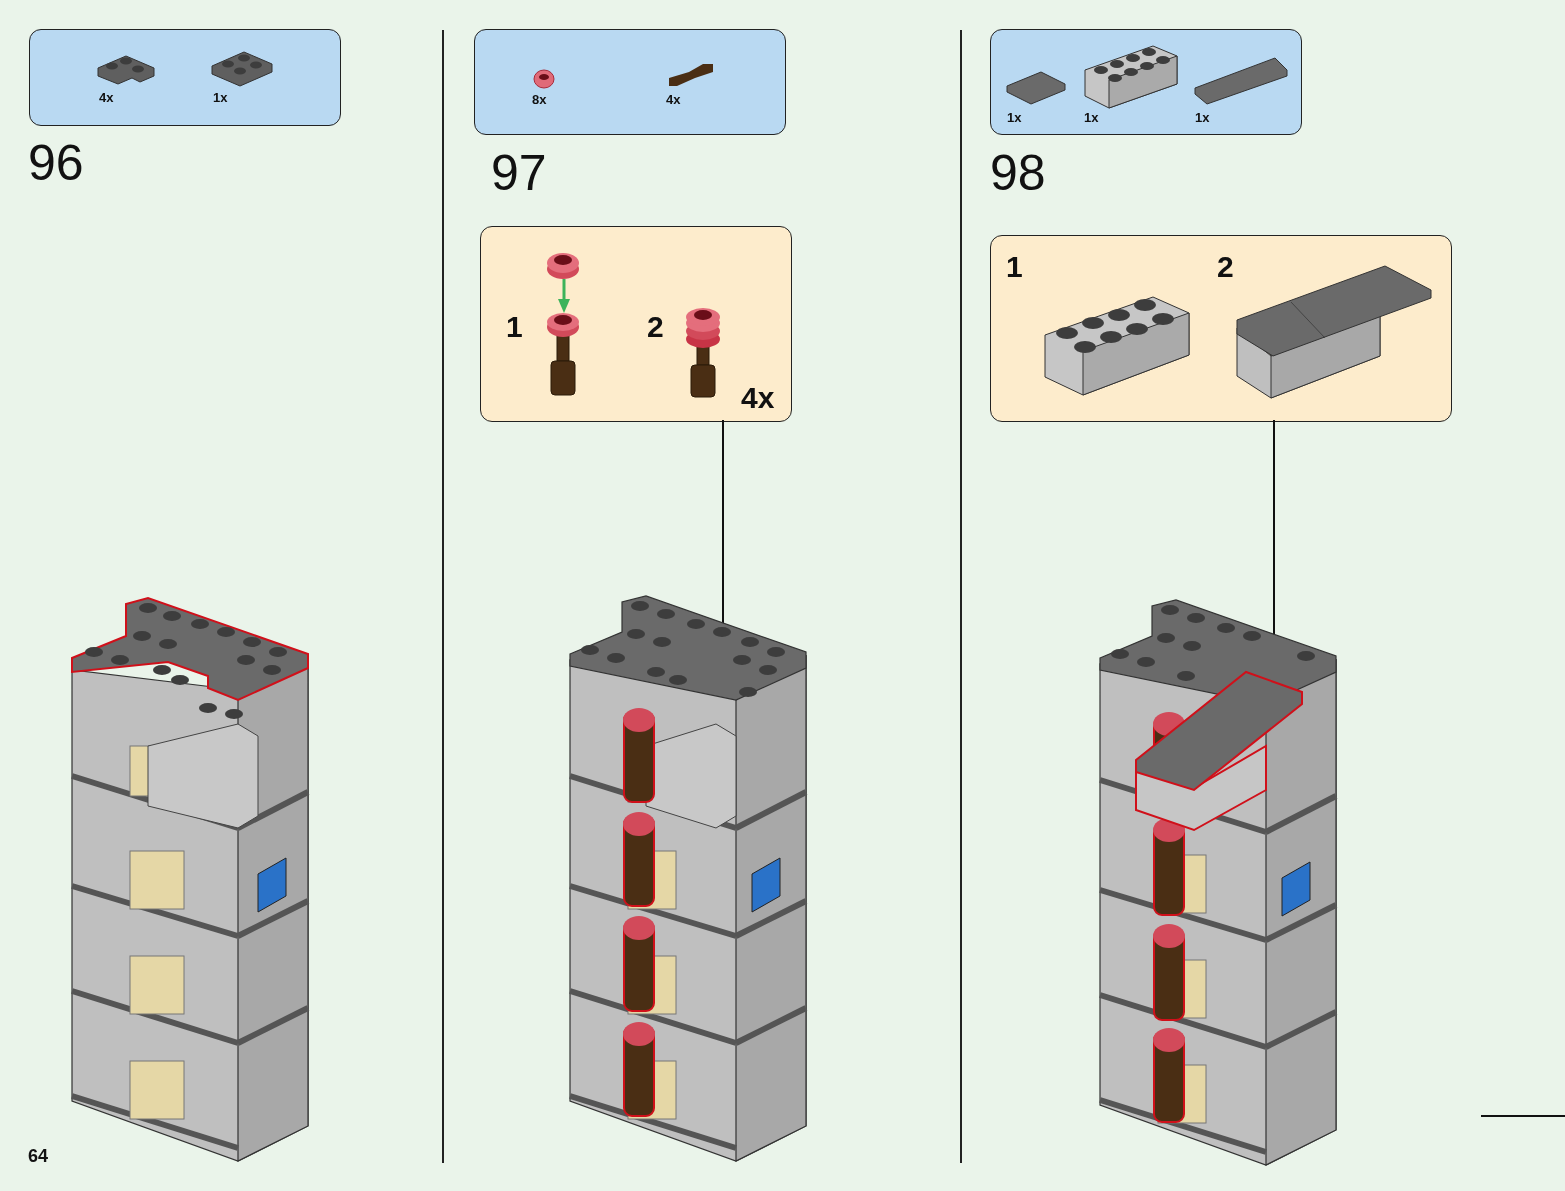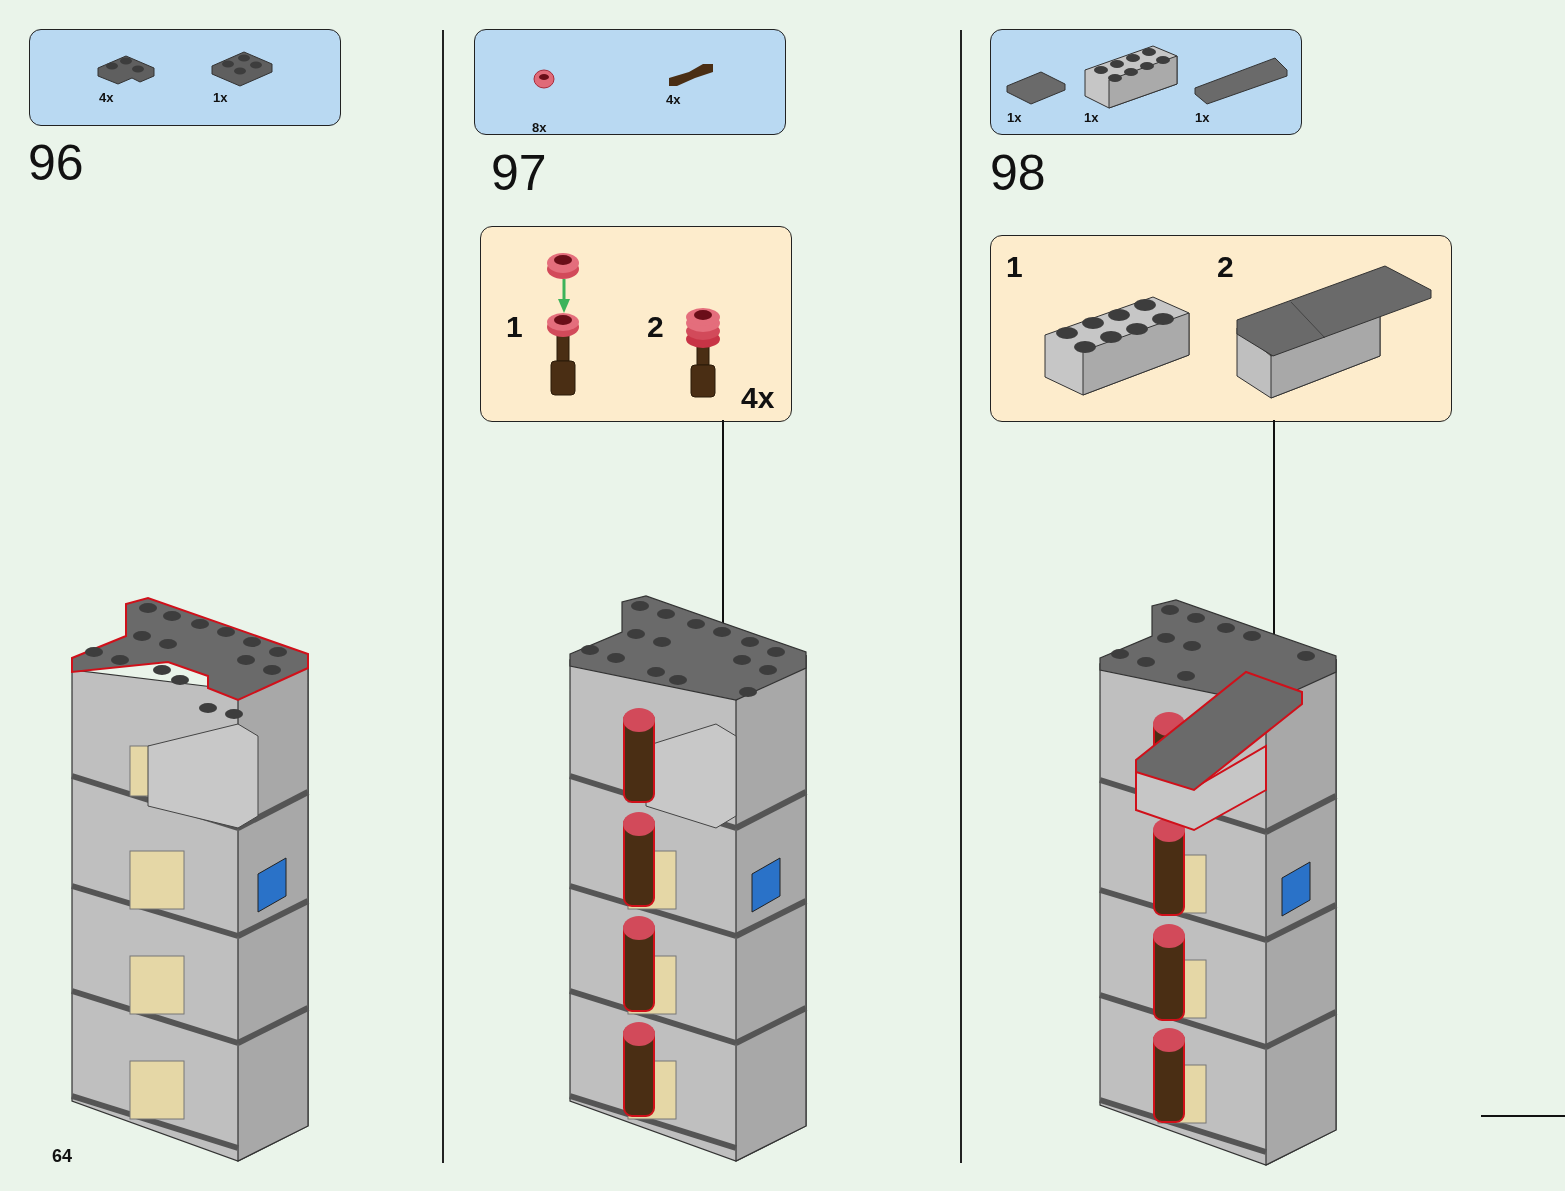--- a/index.html
+++ b/index.html
@@ -86,21 +86,21 @@
   <polygon points="80,150 170,128 190,140 190,220 170,232 80,210" fill="#c8c8c8" stroke="#444" stroke-width="1"></polygon>
 </svg>
 
 <div class="divider" style="left:442px;top:30px;height:1133px;"></div>
 
 <div class="parts-box" style="left:474px;top:29px;width:310px;height:104px;">
   <svg style="left:57px;top:38px;" width="24" height="22" viewBox="0 0 24 22">
     <ellipse cx="12" cy="11" rx="10" ry="9" fill="#e06a78" stroke="#a82a3a"></ellipse>
     <ellipse cx="12" cy="9" rx="5" ry="3" fill="#6a0e18"></ellipse>
   </svg>
-  <span class="qty" style="left:57px;top:62px;margin-top:28px;">8x</span>
+  <span class="qty" style="left:57px;top:62px;">8x</span>
   <svg style="left:192px;top:30px;" width="50" height="28" viewBox="0 0 50 28">
     <polygon points="2,18 22,12 36,4 46,4 46,12 28,18 10,26 2,26" fill="#4a2e14"></polygon>
   </svg>
   <span class="qty" style="left:191px;top:62px;">4x</span>
 </div>
 <div class="step-num" style="left:473px;top:148px;margin-left:18px;">97</div>
 
 <div class="sub-box" style="left:480px;top:226px;width:310px;height:194px;">
   <span class="sub-num" style="left:25px;top:85px;">1</span>
   <span class="sub-num" style="left:166px;top:85px;">2</span>
@@ -287,13 +287,13 @@
     <ellipse cx="73" cy="124" rx="16" ry="12"></ellipse>
       <ellipse cx="73" cy="230" rx="16" ry="12"></ellipse>
       <ellipse cx="73" cy="336" rx="16" ry="12"></ellipse>
       <ellipse cx="73" cy="440" rx="16" ry="12"></ellipse>
   </g>
   <polygon points="40,166 40,210 98,230 170,190 170,146 98,188" fill="#c6c6c6" stroke="#d0101a" stroke-width="2"></polygon>
   <polygon points="40,160 150,72 206,92 206,104 98,190 40,172" fill="#6a6a6a" stroke="#d0101a" stroke-width="2"></polygon>
 </svg>
 
 <div class="abs" style="left:1481px;top:1115px;width:84px;height:2px;background:#111;"></div>
-<span class="page-num" style="left:28px;top:1146px;margin-left:24px;">64</span>
+<span class="page-num" style="left:28px;top:1146px;">64</span>
 
 </body></html>

